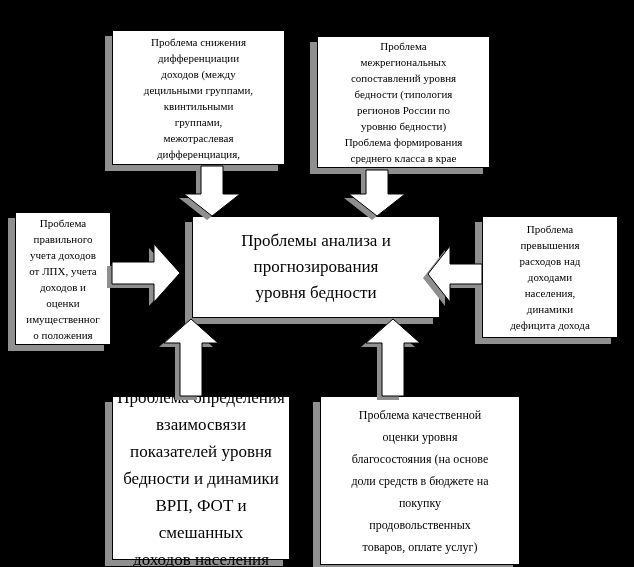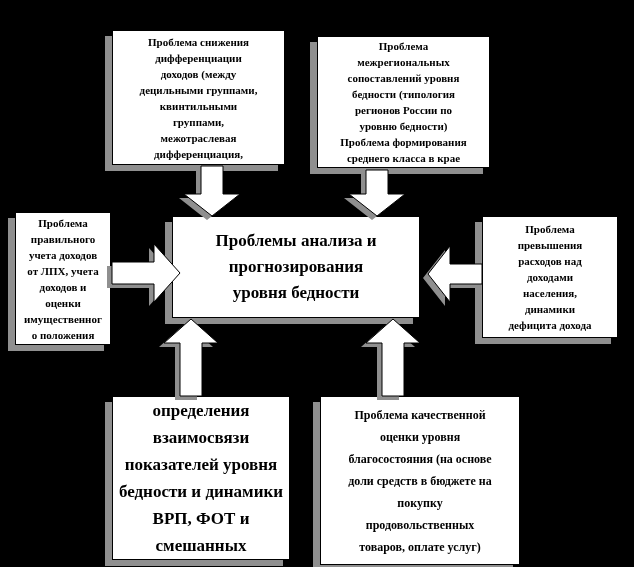--- a/index.html
+++ b/index.html
@@ -13,35 +13,35 @@
   }
   .box {
     position: absolute;
     background: #ffffff;
     border: 1px solid #000000;
     box-shadow: -7px 6px 0 #8f8f8f;
     display: flex;
     align-items: center;
     justify-content: flex-start;
     color: #000000;
-    font-weight: bold;
+    font-weight: normal;
     text-align: center;
     box-sizing: border-box;
   }
   .box span {
     white-space: pre-line;
     display: block;
     width: 100%;
   }
   .small  { font-size: 11px; line-height: 16px; }
   #box-top-left     { left: 112px; top: 30px;  width: 173px; height: 135px; }
   #box-top-right    { left: 317px; top: 36px;  width: 173px; height: 132px; }
   #box-left         { left: 15px;  top: 212px; width: 96px;  height: 133px; font-size: 11px; line-height: 16px; }
   #box-right        { left: 482px; top: 216px; width: 136px; height: 122px; }
-  #box-center       { left: 172px; top: 216px; width: 248px; height: 102px; font-size: 17px; line-height: 26px; }
+  #box-center       { left: 192px; top: 216px; width: 248px; height: 102px; font-size: 17px; line-height: 26px; }
   #box-bottom-left  { left: 112px; top: 396px; width: 178px; height: 164px; font-size: 17px; line-height: 27px; }
   #box-bottom-right { left: 320px; top: 396px; width: 200px; height: 169px; font-size: 12px; line-height: 22px; }
   .arrow { position: absolute; }
   .arrow svg { overflow: visible; display: block; }
   .arrow-shadow { fill: #8f8f8f; stroke: none; }
   .arrow-body   { fill: #ffffff; stroke: #000000; stroke-width: 1; }
   #arrow-down-1 { left: 184px; top: 166px; }
   #arrow-down-2 { left: 349px; top: 170px; }
   #arrow-right  { left: 112px; top: 244px; }
   #arrow-left   { left: 428px; top: 246px; }

